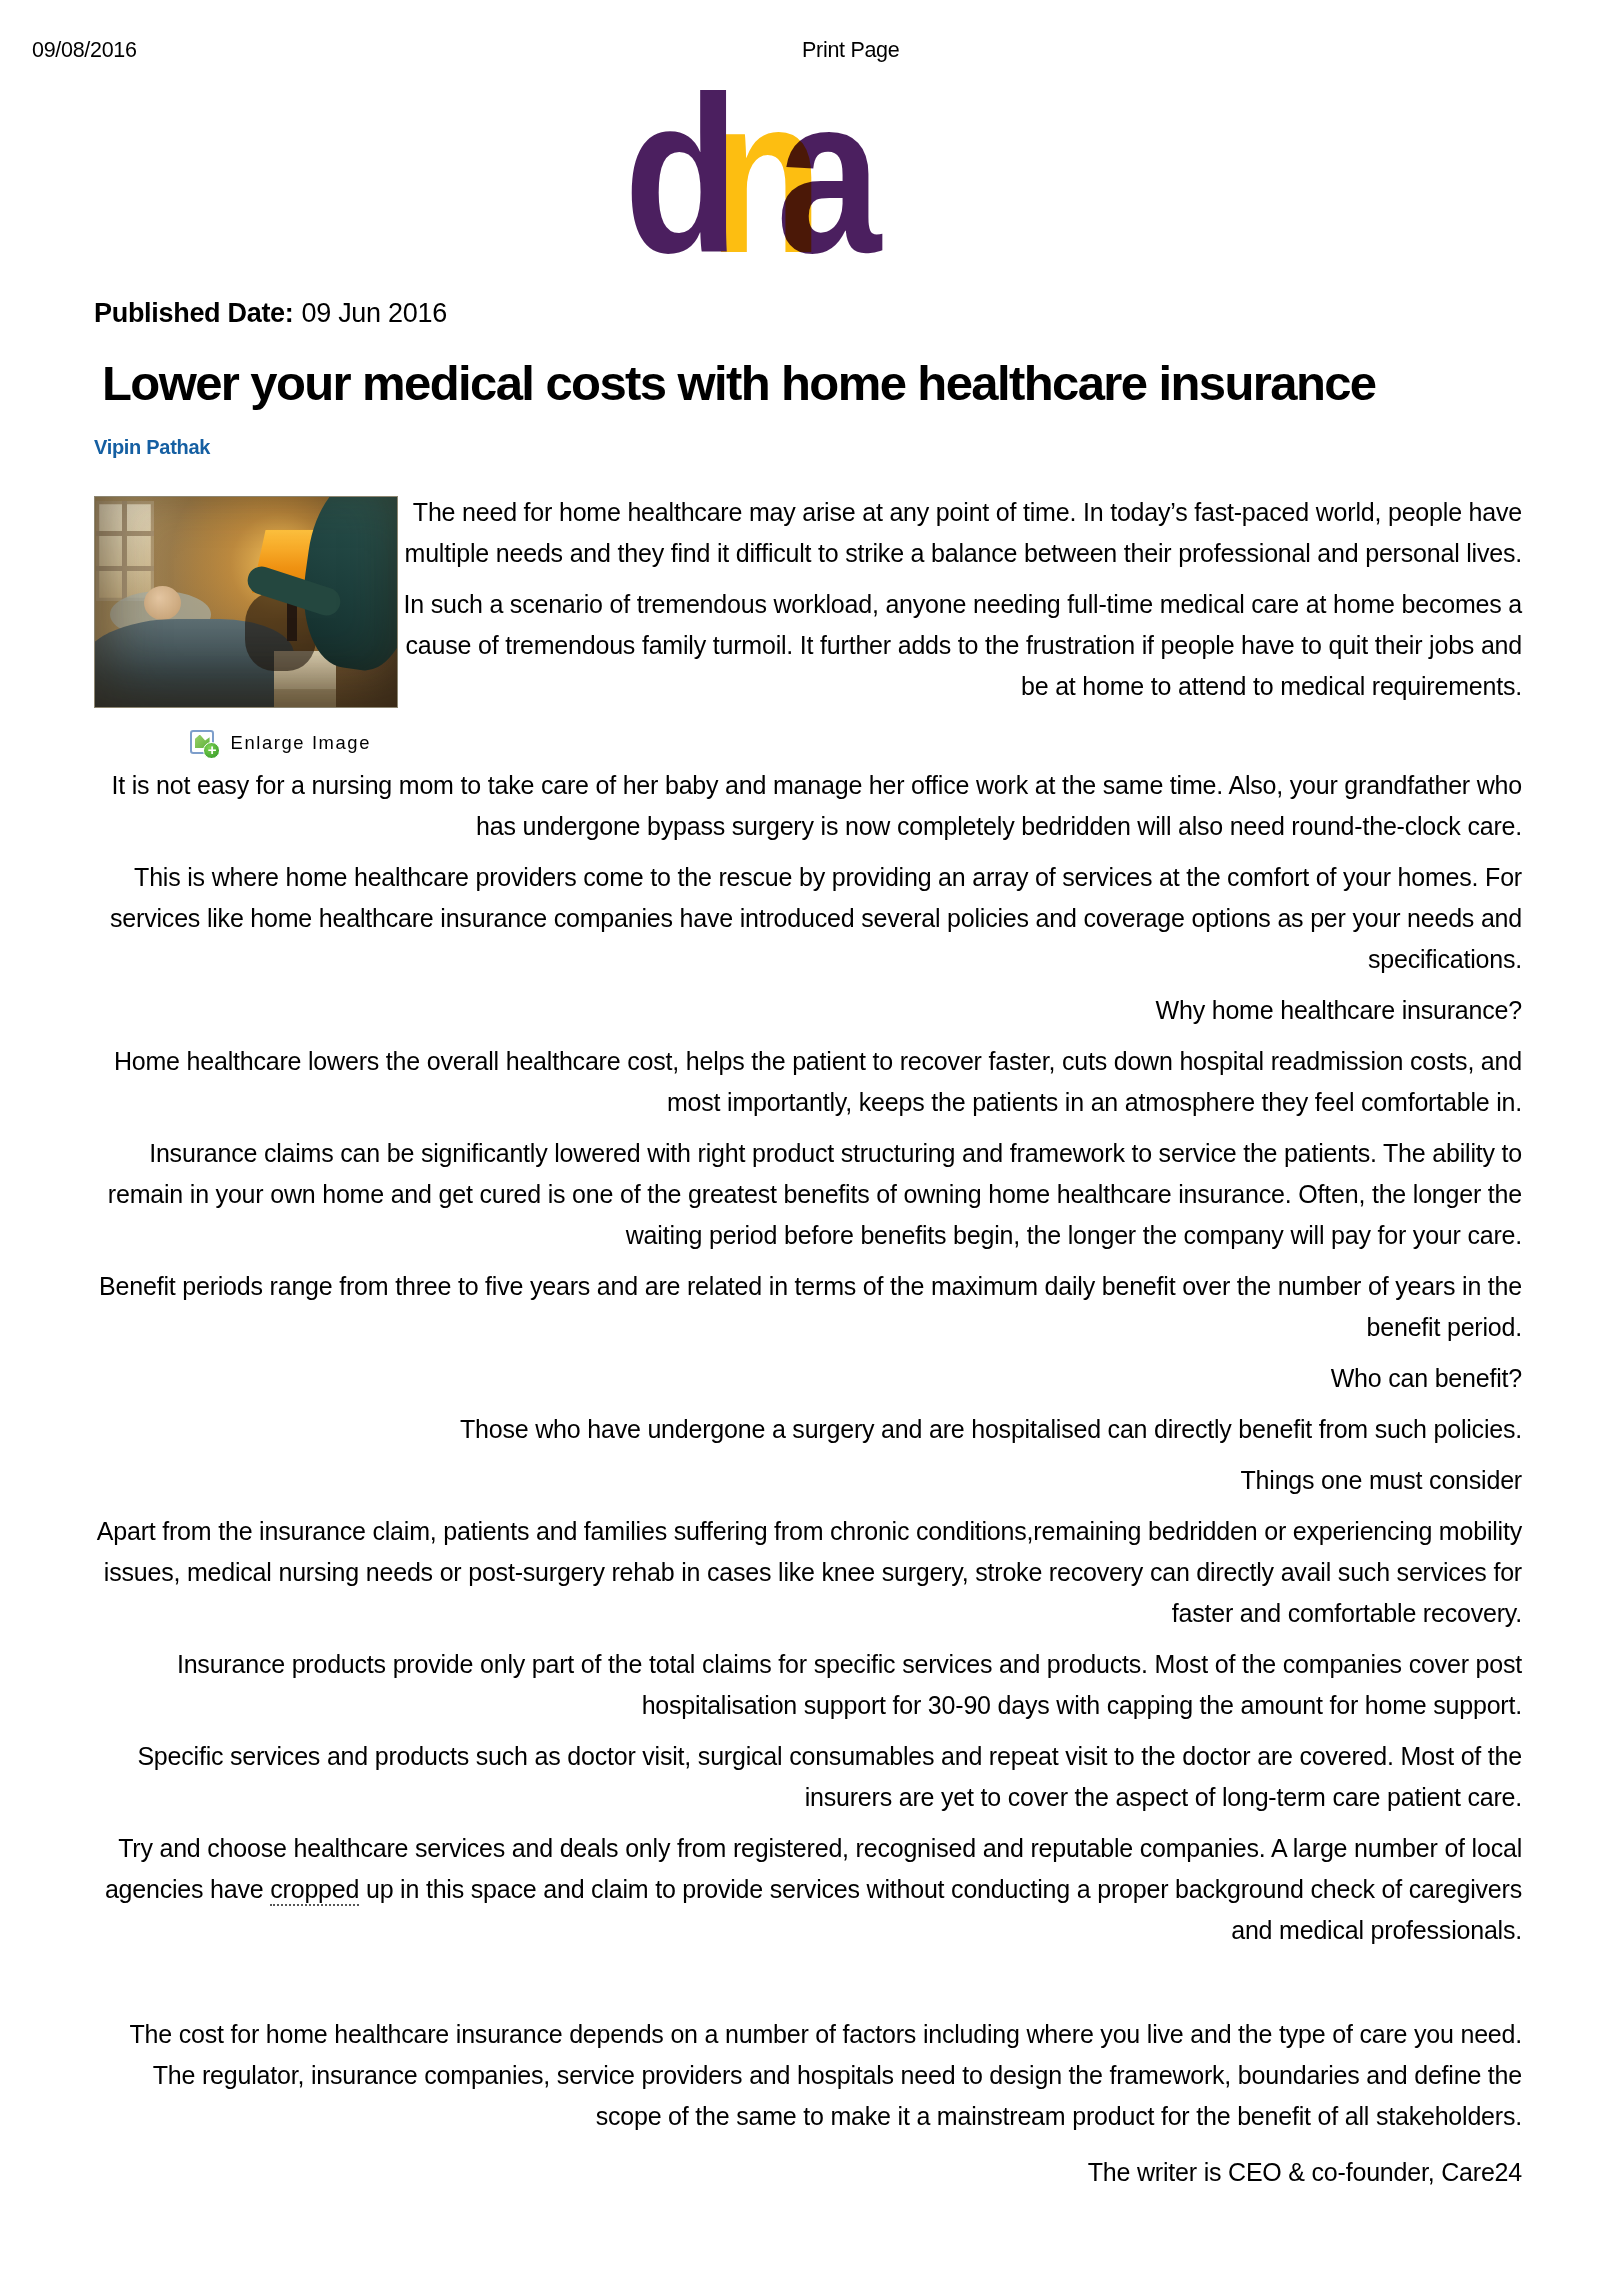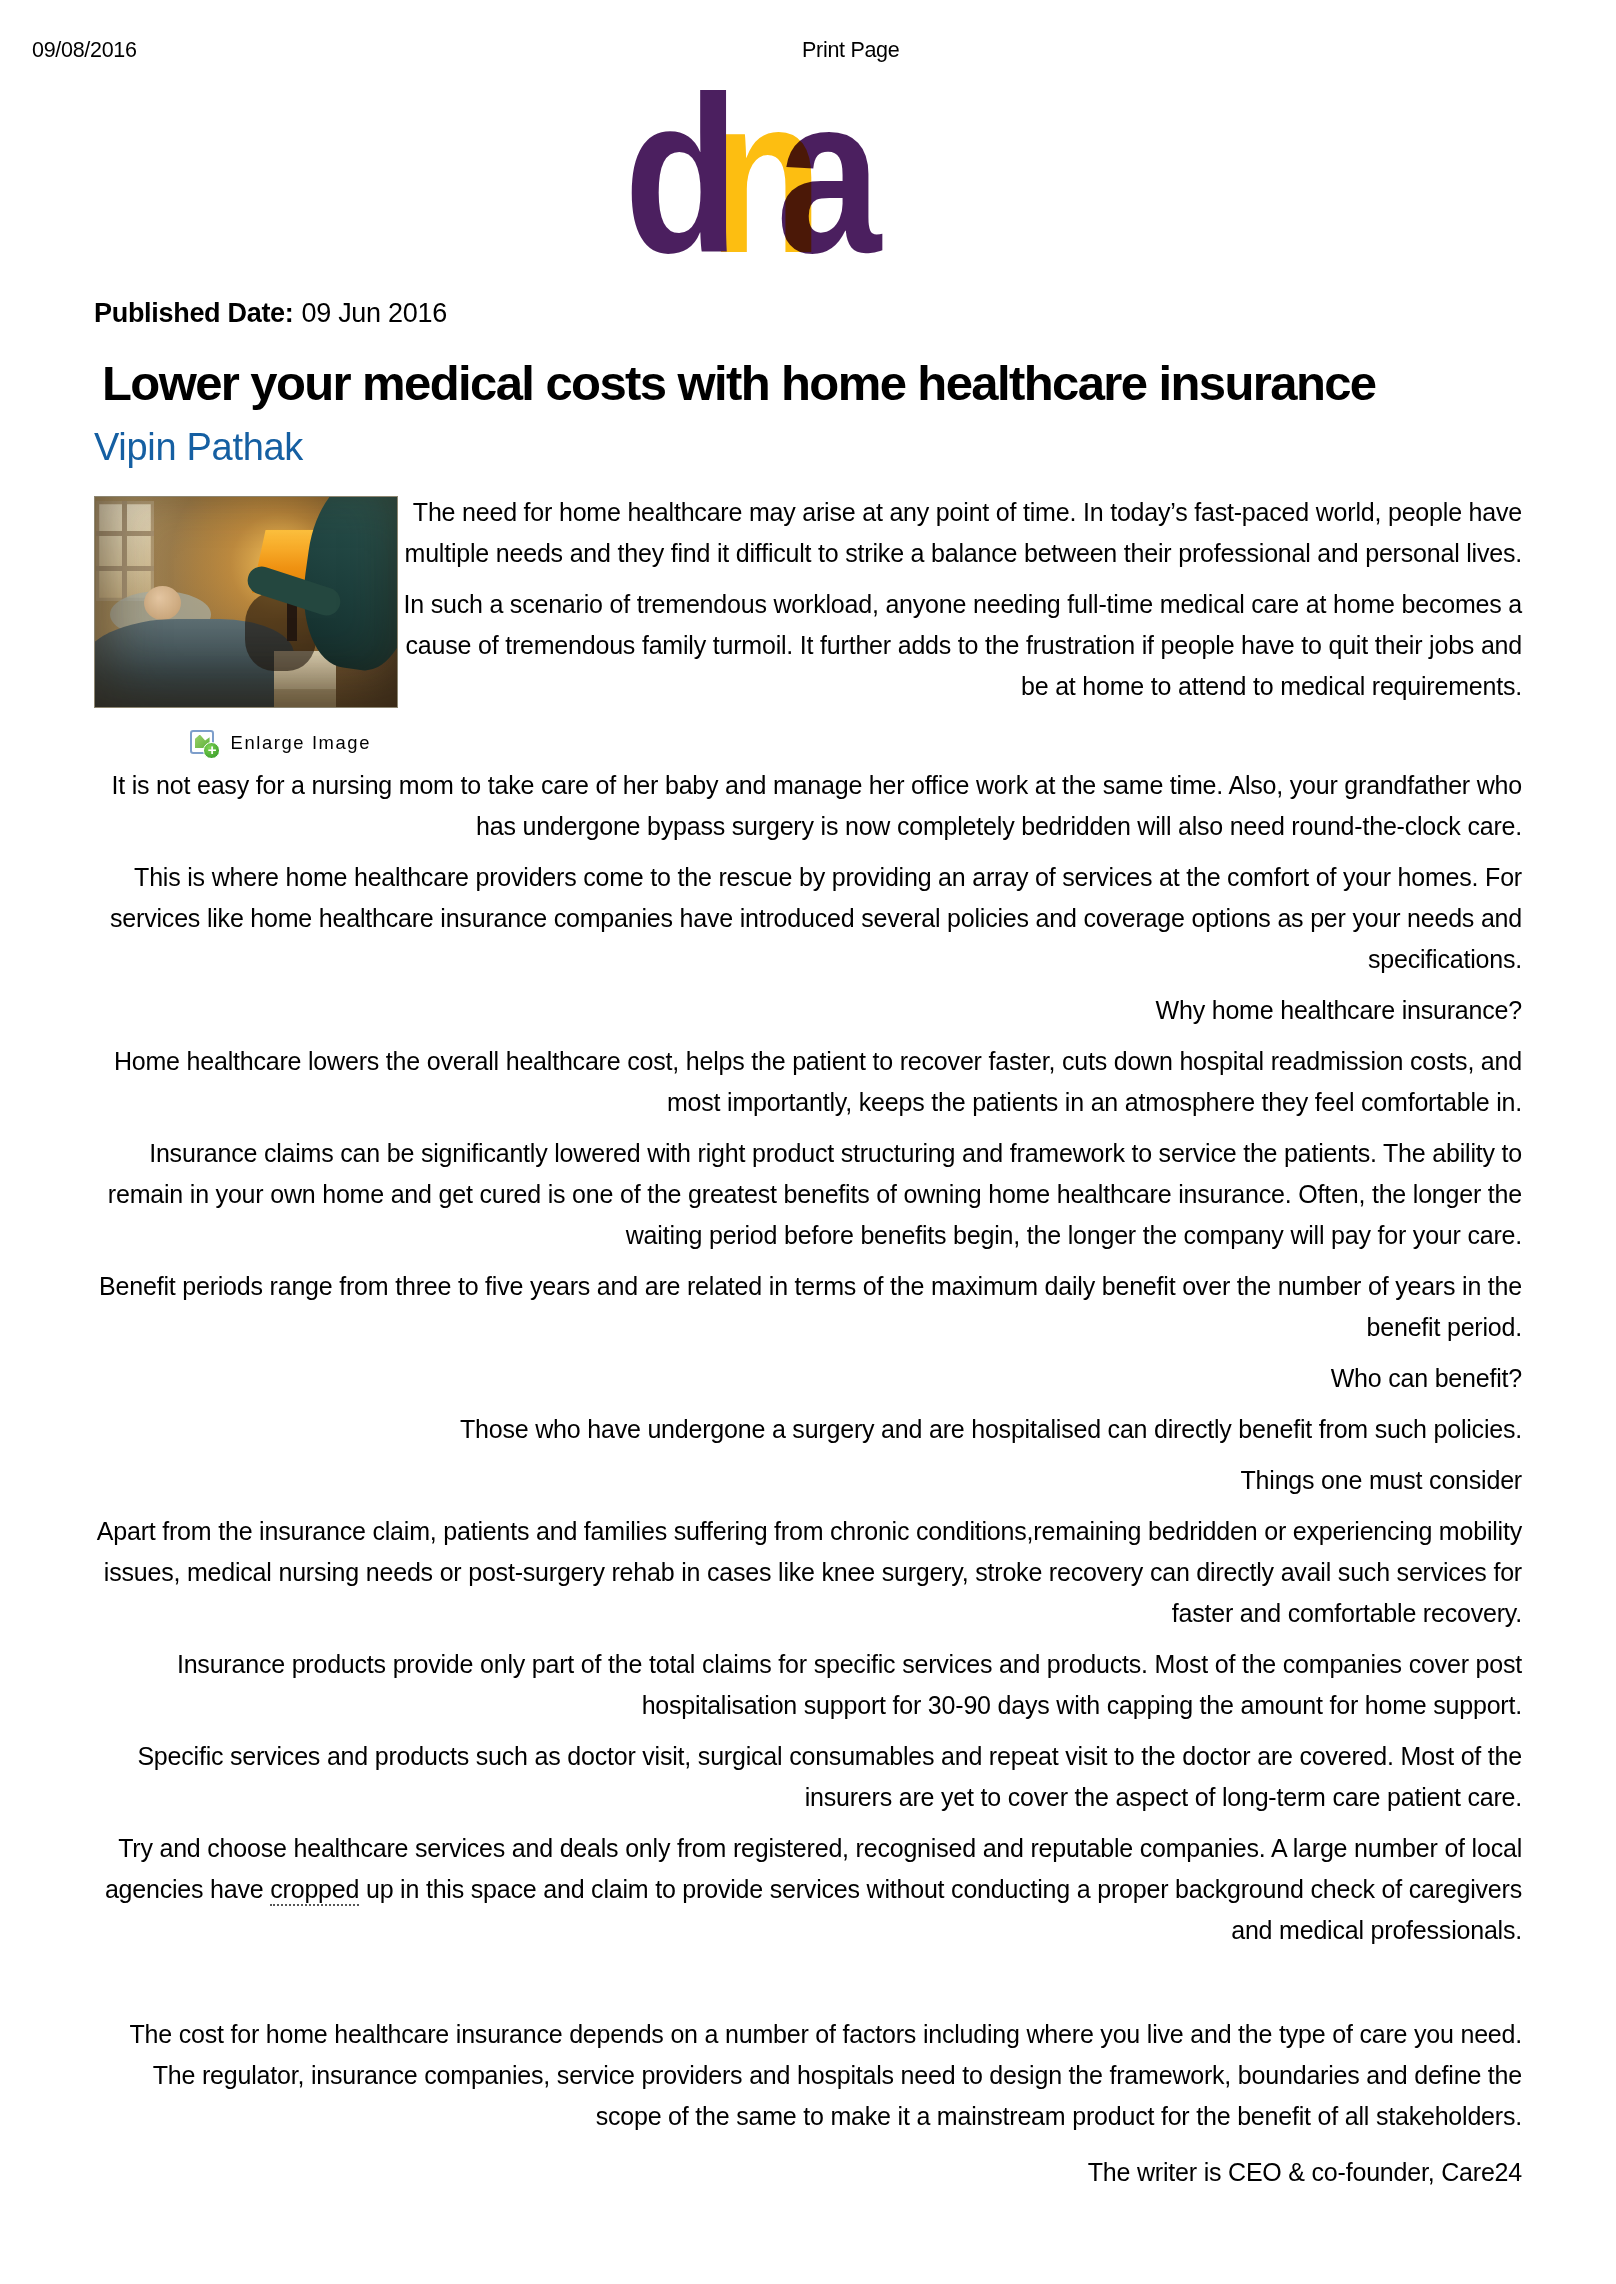--- a/index.html
+++ b/index.html
@@ -21,21 +21,21 @@
 
   
   .content{padding:297px 94px 0 94px;}
 
   .published{margin:0;font-size:27px;line-height:33px;letter-spacing:-0.3px;}
   .published strong{margin-right:8px;}
 
   .title{margin:25px 8px 0;font-size:49px;line-height:57px;font-weight:bold;
          letter-spacing:-1.6px;white-space:nowrap;}
 
-  .author{margin:18px 0 0;font-size:38px;line-height:34px;font-weight:normal;color:#155FA2;letter-spacing:-0.3px;}
+  .author{margin:18px 0 0;font-size:20px;line-height:34px;font-weight:bold;color:#155FA2;letter-spacing:-0.3px;}
 
   
   .article-body{margin-top:28px;font-size:25px;line-height:41px;letter-spacing:-0.2px;text-align:justify;}
   .article-body p{margin:0 0 10px;text-align:right;}
   .clear{clear:both;}
   .gap-top{margin-top:63px !important;}
   .byline{text-align:left;margin-top:15px !important;margin-bottom:0 !important;}
   .dotted{border-bottom:2.5px dotted #555;padding-bottom:0.6px;}
 
   

